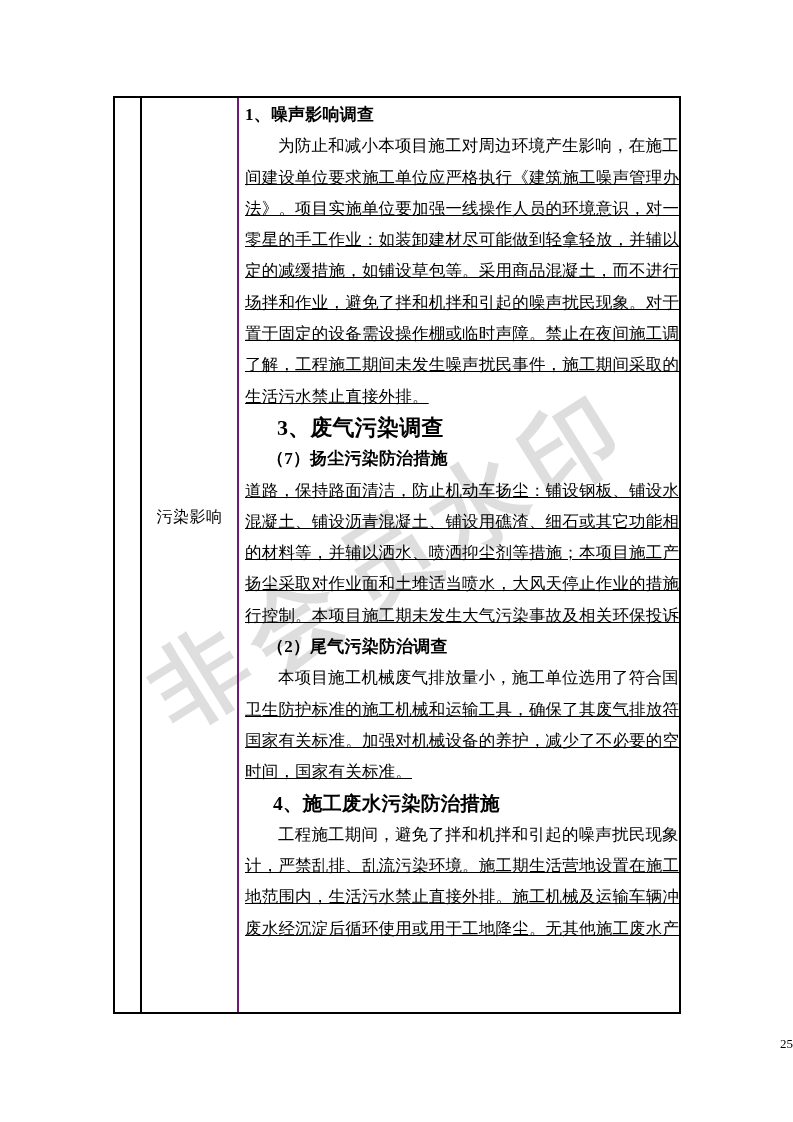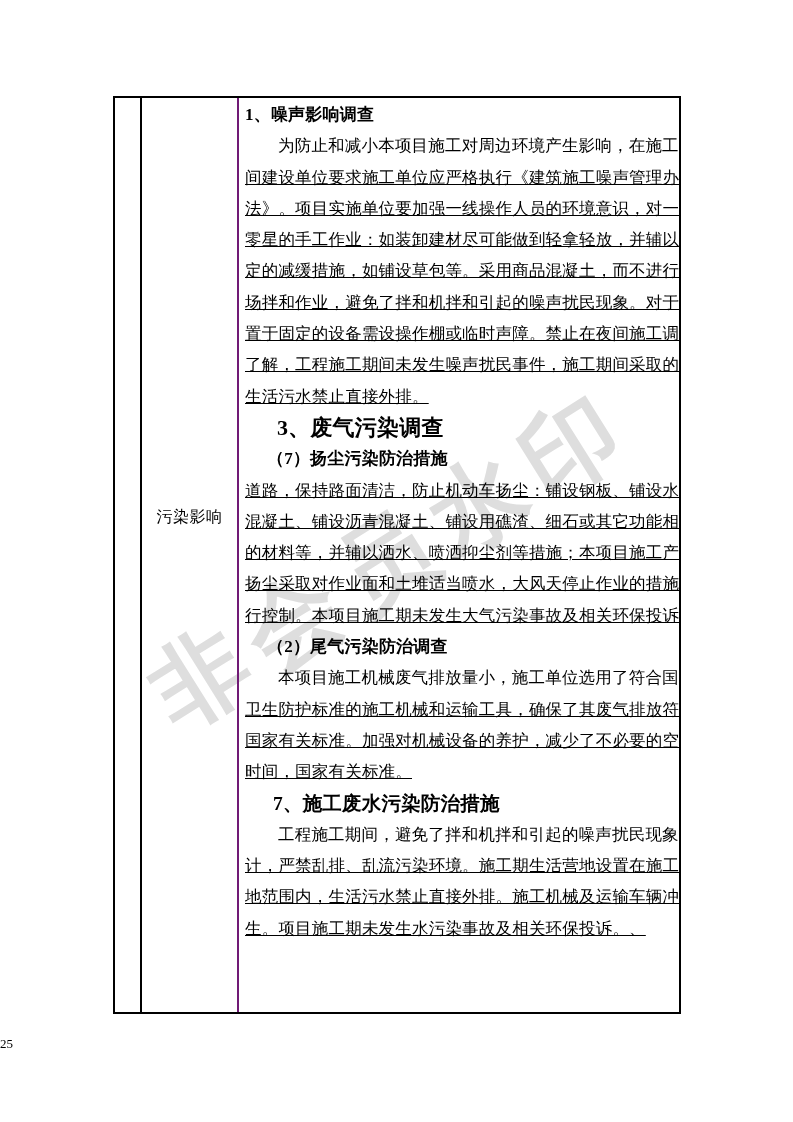--- a/index.html
+++ b/index.html
@@ -84,21 +84,21 @@
   .line.hb { font-weight: bold; font-size: 19.5px; padding-left: 28px; }
   .line.p1 { padding-left: 33px; }
   .line.p2 { padding-left: 41px; }
   .line.t  { padding-left: 0; text-decoration: underline; }
   
   .page-number {
     position: absolute;
     left: 0;
     right: 0;
     top: 1036px;
-    text-align: left;
+    text-align: right;
     font-size: 13px;
     font-family: "Liberation Serif", "DejaVu Serif", serif;
     z-index: 1;
   }
 </style>
 </head>
 <body>
 
 <div class="page">
 
@@ -129,24 +129,24 @@
         <div class="line t">道路，保持路面清洁，防止机动车扬尘：铺设钢板、铺设水泥</div>
         <div class="line t">混凝土、铺设沥青混凝土、铺设用礁渣、细石或其它功能相当</div>
         <div class="line t">的材料等，并辅以洒水、喷洒抑尘剂等措施；本项目施工产生</div>
         <div class="line t">扬尘采取对作业面和土堆适当喷水，大风天停止作业的措施进</div>
         <div class="line t">行控制。本项目施工期未发生大气污染事故及相关环保投诉。</div>
         <div class="line h3">（2）尾气污染防治调查</div>
         <div class="line p1">本项目施工机械废气排放量小，施工单位选用了符合国家</div>
         <div class="line t">卫生防护标准的施工机械和运输工具，确保了其废气排放符合</div>
         <div class="line t">国家有关标准。加强对机械设备的养护，减少了不必要的空转</div>
         <div class="line t">时间，国家有关标准。</div>
-        <div class="line hb">7、施工废水污染防治措施</div>
+        <div class="line hb">4、施工废水污染防治措施</div>
         <div class="line p1">工程施工期间，避免了拌和机拌和引起的噪声扰民现象</div>
         <div class="line t">计，严禁乱排、乱流污染环境。施工期生活营地设置在施工占</div>
         <div class="line t">地范围内，生活污水禁止直接外排。施工机械及运输车辆冲洗</div>
-        <div class="line t">生。项目施工期未发生水污染事故及相关环保投诉。、</div>
+        <div class="line t">废水经沉淀后循环使用或用于工地降尘。无其他施工废水产</div>
       </div>
 
   </div>
 
   <div class="page-number">25</div>
 
 </div>
 
 </body></html>

